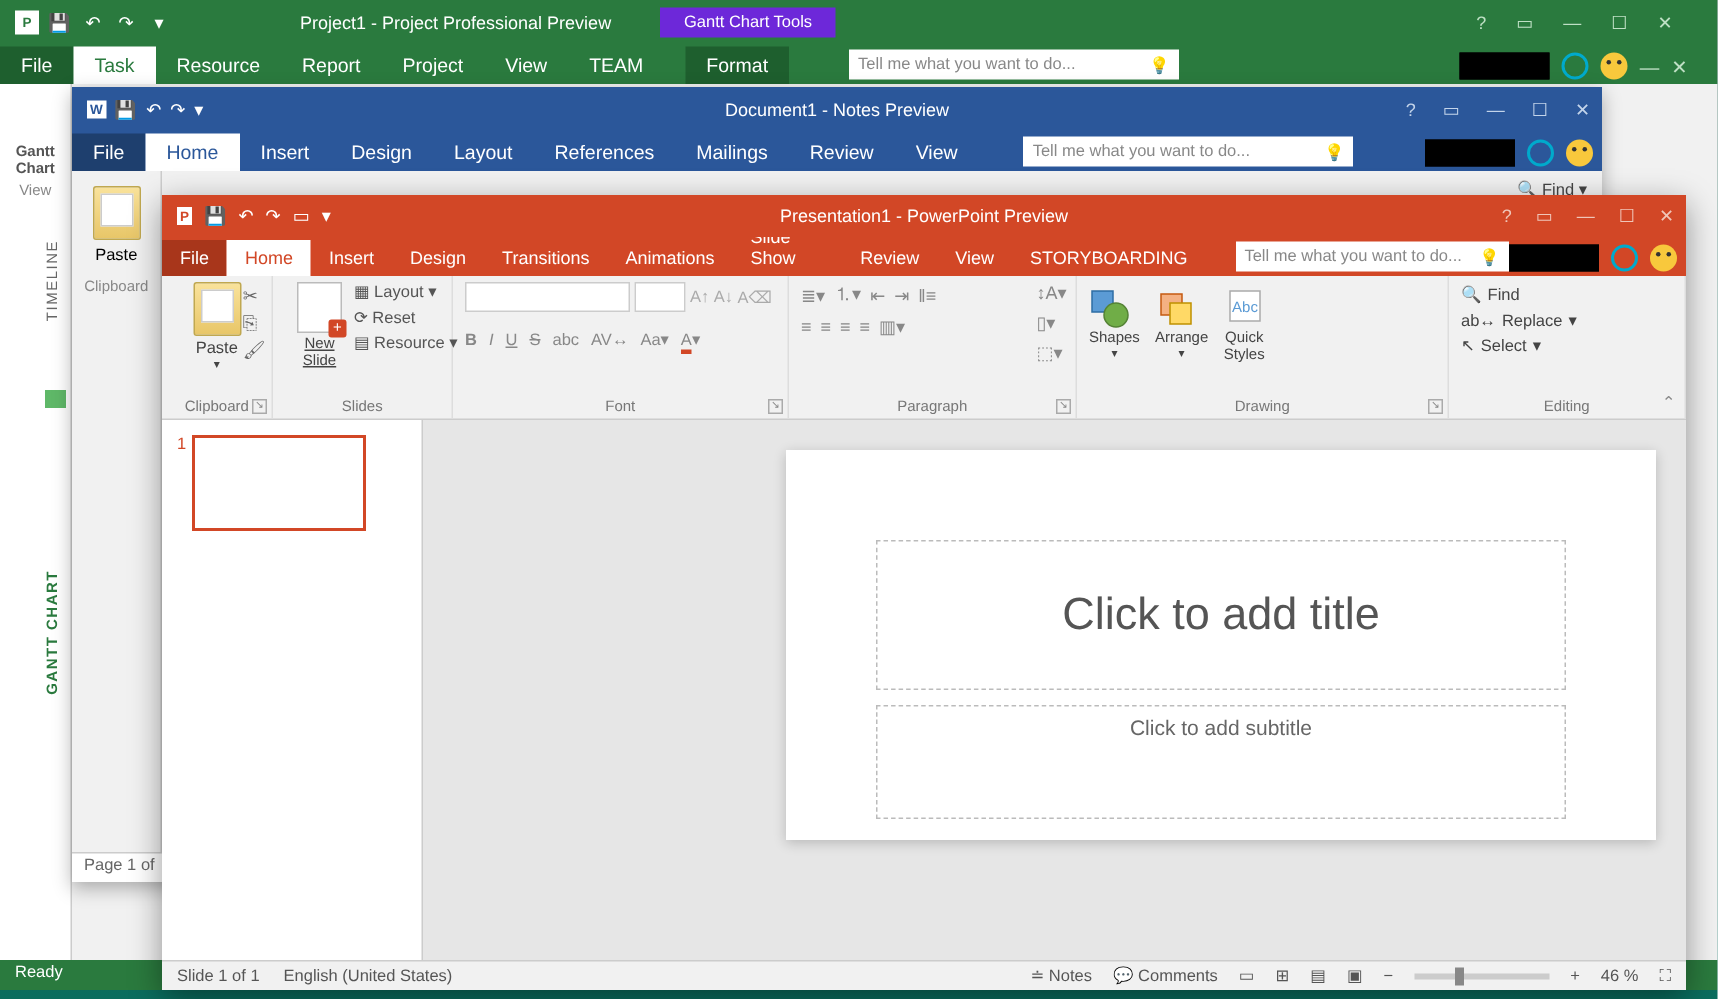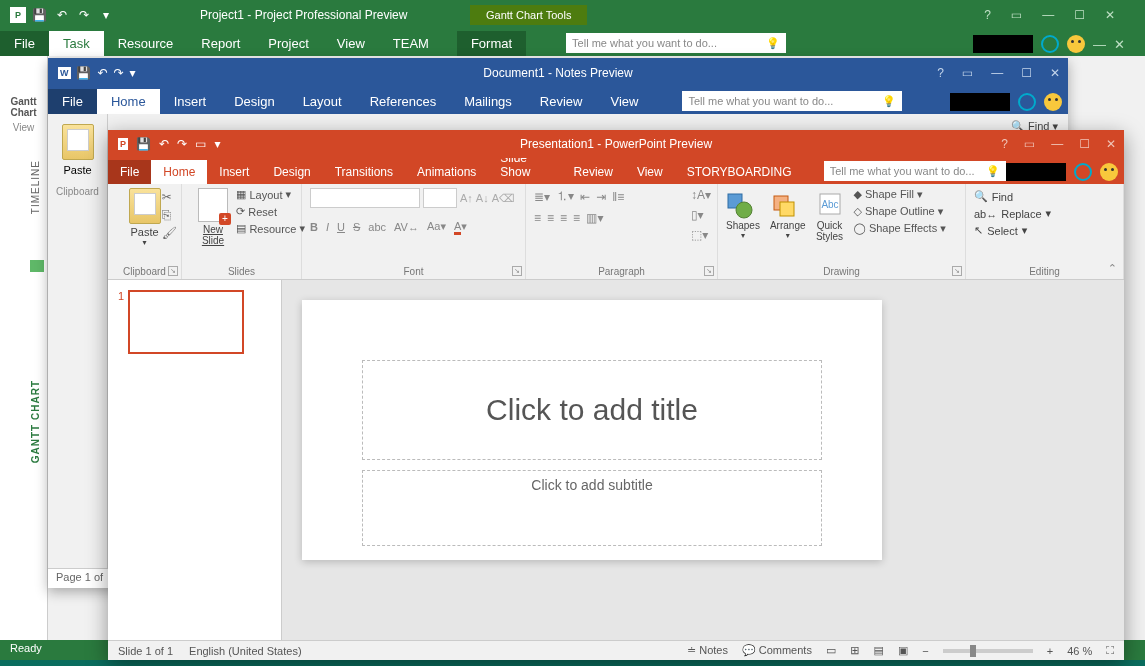--- a/index.html
+++ b/index.html
@@ -4,21 +4,21 @@
 <style>
 * { margin:0; padding:0; box-sizing:border-box; font-family:"Segoe UI",Arial,sans-serif; }
 body { width:1145px; height:666px; background:linear-gradient(to bottom,#0a3d2e 0%,#0a5d4e 30%,#0a6d5e 100%); overflow:hidden; position:relative; }
 
 
 .project-window { position:absolute; left:0; top:0; width:1145px; height:660px; background:#fff; }
 .project-titlebar { height:30px; background:#2a7a3e; display:flex; align-items:center; color:#fff; font-size:12px; position:relative; }
 .project-qat { display:flex; align-items:center; gap:6px; padding:0 10px; }
 .project-qat .qicon { width:16px; height:16px; display:flex; align-items:center; justify-content:center; }
 .project-title { position:absolute; left:200px; }
-.gantt-tools { position:absolute; left:440px; background:#4d7c0f; padding:4px 16px; font-size:11px;margin-left:30px; }
+.gantt-tools { position:absolute; left:440px; background:#6d28d9; padding:4px 16px; font-size:11px; }
 .project-sysicons { position:absolute; right:0; display:flex; gap:20px; padding-right:30px; color:#bfe0c5; }
 .project-ribbon { height:26px; background:#2a7a3e; display:flex; align-items:flex-end; color:#fff; font-size:13px; }
 .project-ribbon .tab { padding:5px 14px; cursor:pointer; }
 .project-ribbon .tab.white { background:#fff; color:#2a7a3e; }
 .project-ribbon .tab.file { background:#1e5f2e; }
 .project-ribbon .tab.format { background:#1e5f2e; margin-left:14px; }
 .project-tellme { background:#fff; height:20px; width:220px; margin-left:40px; font-size:11px; color:#888; padding:2px 6px; display:flex; align-items:center; margin-bottom:3px; position:relative; }
 .project-tellme .bulb { position:absolute; right:6px; }
 .project-user { margin-left:auto; display:flex; align-items:center; gap:8px; padding-right:20px; margin-bottom:3px; }
 .project-content { position:absolute; top:56px; left:0; right:0; bottom:20px; background:#f1f1f1; display:flex; }
@@ -102,21 +102,21 @@
 .shape-opts { display:flex; flex-direction:column; gap:4px; font-size:11px; color:#555;}
 
 .edit-col { display:flex; flex-direction:column; gap:4px; font-size:11px; color:#444; padding-top:2px;}
 .edit-col div { display:flex; align-items:center; gap:4px;}
 
 .pp-body { display:flex; height:calc(100% - 170px); background:#e6e6e6;}
 .pp-thumbs { width:174px; background:#fff; border-right:1px solid #ccc; padding:10px;}
 .thumb-wrap { display:flex; gap:4px;}
 .thumb-num { font-size:11px; color:#d24726;}
 .thumb { width:116px; height:64px; background:#fff; border:2px solid #d24726;}
-.pp-canvas { flex:1; display:flex; align-items:flex-start; justify-content:flex-start; padding:20px; overflow:hidden;}
+.pp-canvas { flex:1; display:flex; align-items:flex-start; justify-content:flex-end; padding:20px; overflow:hidden;}
 .slide { width:580px; height:260px; background:#fff; box-shadow:0 2px 8px rgba(0,0,0,0.2); position:relative;}
 .title-box { position:absolute; left:60px; right:60px; top:60px; height:100px; border:1px dashed #bbb; display:flex; align-items:center; justify-content:center; font-size:30px; color:#555; font-family:"Segoe UI Light","Segoe UI",Arial;}
 .subtitle-box { position:absolute; left:60px; right:60px; top:170px; height:76px; border:1px dashed #bbb; display:flex; align-items:flex-start; justify-content:center; padding-top:6px; font-size:14px; color:#666;}
 
 .pp-status { height:20px; background:#f1f1f1; border-top:1px solid #ccc; display:flex; align-items:center; font-size:11px; color:#555; padding:0 10px; gap:16px;}
 .pp-status .right { margin-left:auto; display:flex; align-items:center; gap:14px;}
 .zoom-slider { width:90px; height:4px; background:#ccc; position:relative;}
 .zoom-slider::after { content:""; position:absolute; left:30%; top:-4px; width:6px; height:12px; background:#888;}
 
 .collapse-caret { position:absolute; right:6px; bottom:4px; color:#888; font-size:11px;}
@@ -374,25 +374,20 @@
             <div style="font-size:8px;">▾</div>
         </div>
         <div class="quick-btn">
           <svg width="28" height="32" viewBox="0 0 28 32">
               <rect x="4" y="6" width="20" height="20" fill="#fff" stroke="#aaa"></rect>
               <text x="14" y="20" text-anchor="middle" font-size="10" fill="#5b9bd5">Abc</text>
             </svg>
           <div style="white-space:pre;">Quick
 Styles</div>
         </div>
-        <div class="shape-opts">
-          <div>◆ <span>Shape Fill</span> ▾</div>
-          <div>◇ <span>Shape Outline</span> ▾</div>
-          <div>◯ <span>Shape Effects</span> ▾</div>
-        </div>
       </div>
       <div class="pp-group-label">Drawing</div>
       <div class="launcher">↘</div>
     </div>
 
     <div class="pp-group editing-grp">
       <div class="edit-col">
         <div>
             <span>🔍</span>
             <span>Find</span>

